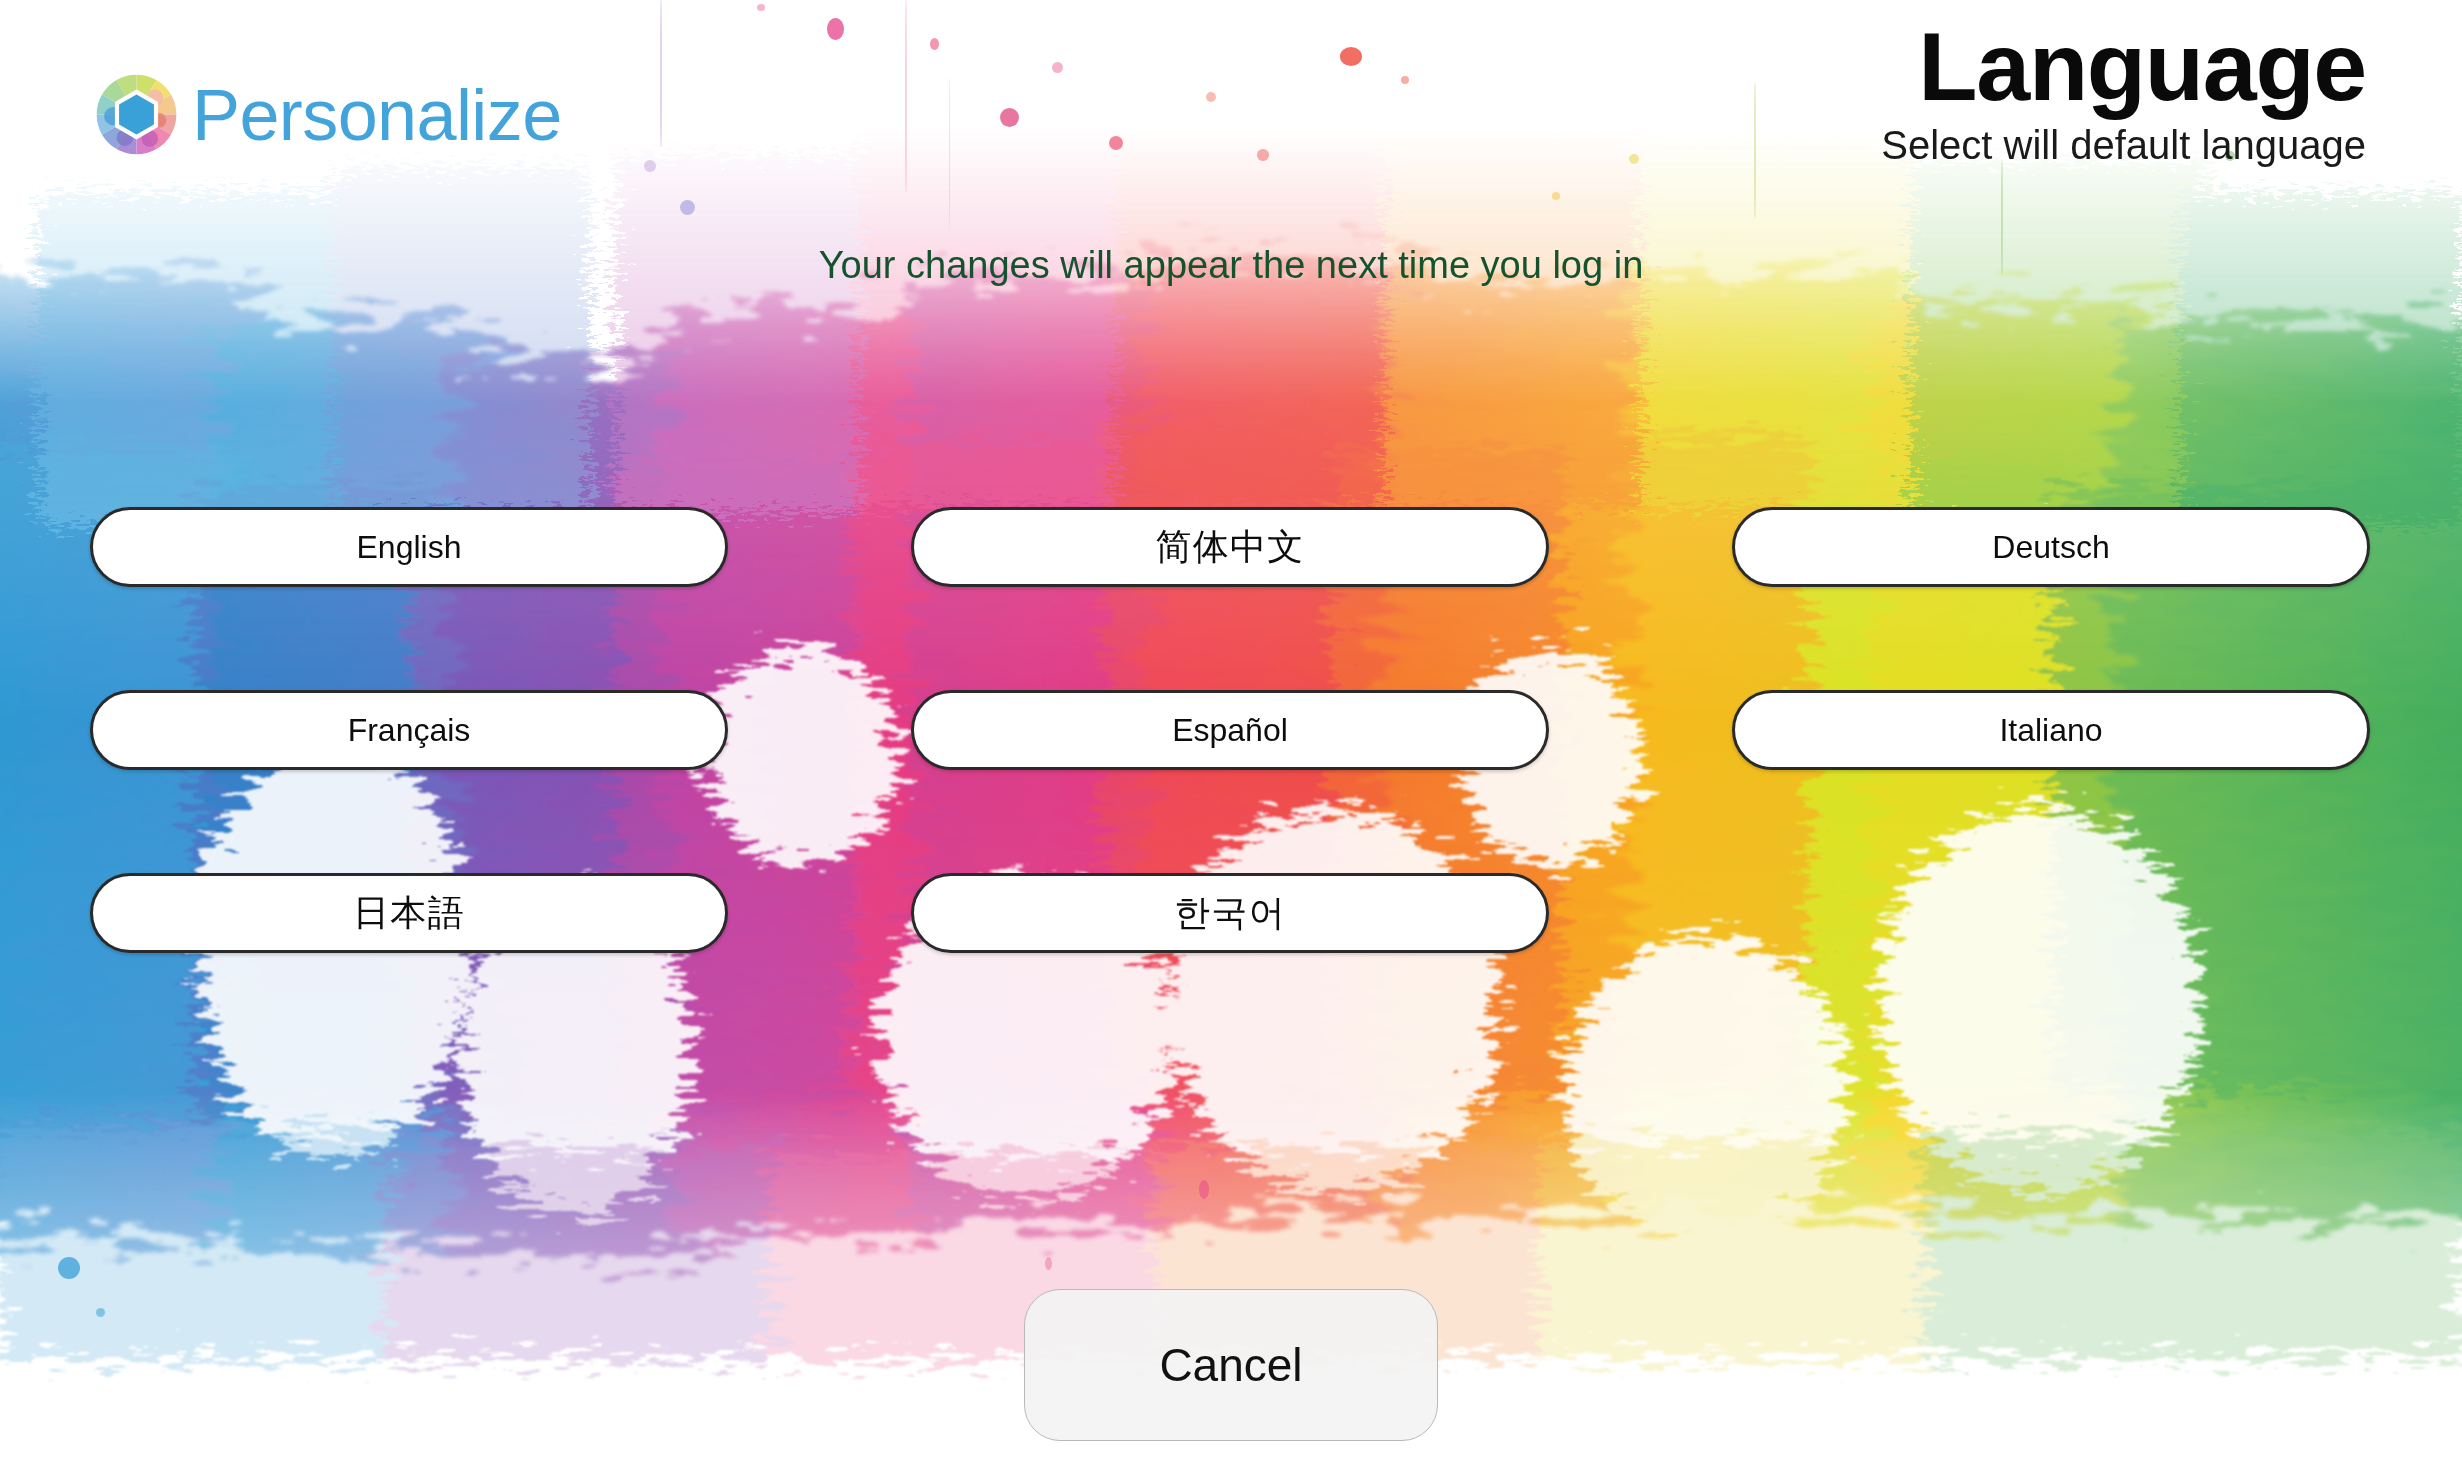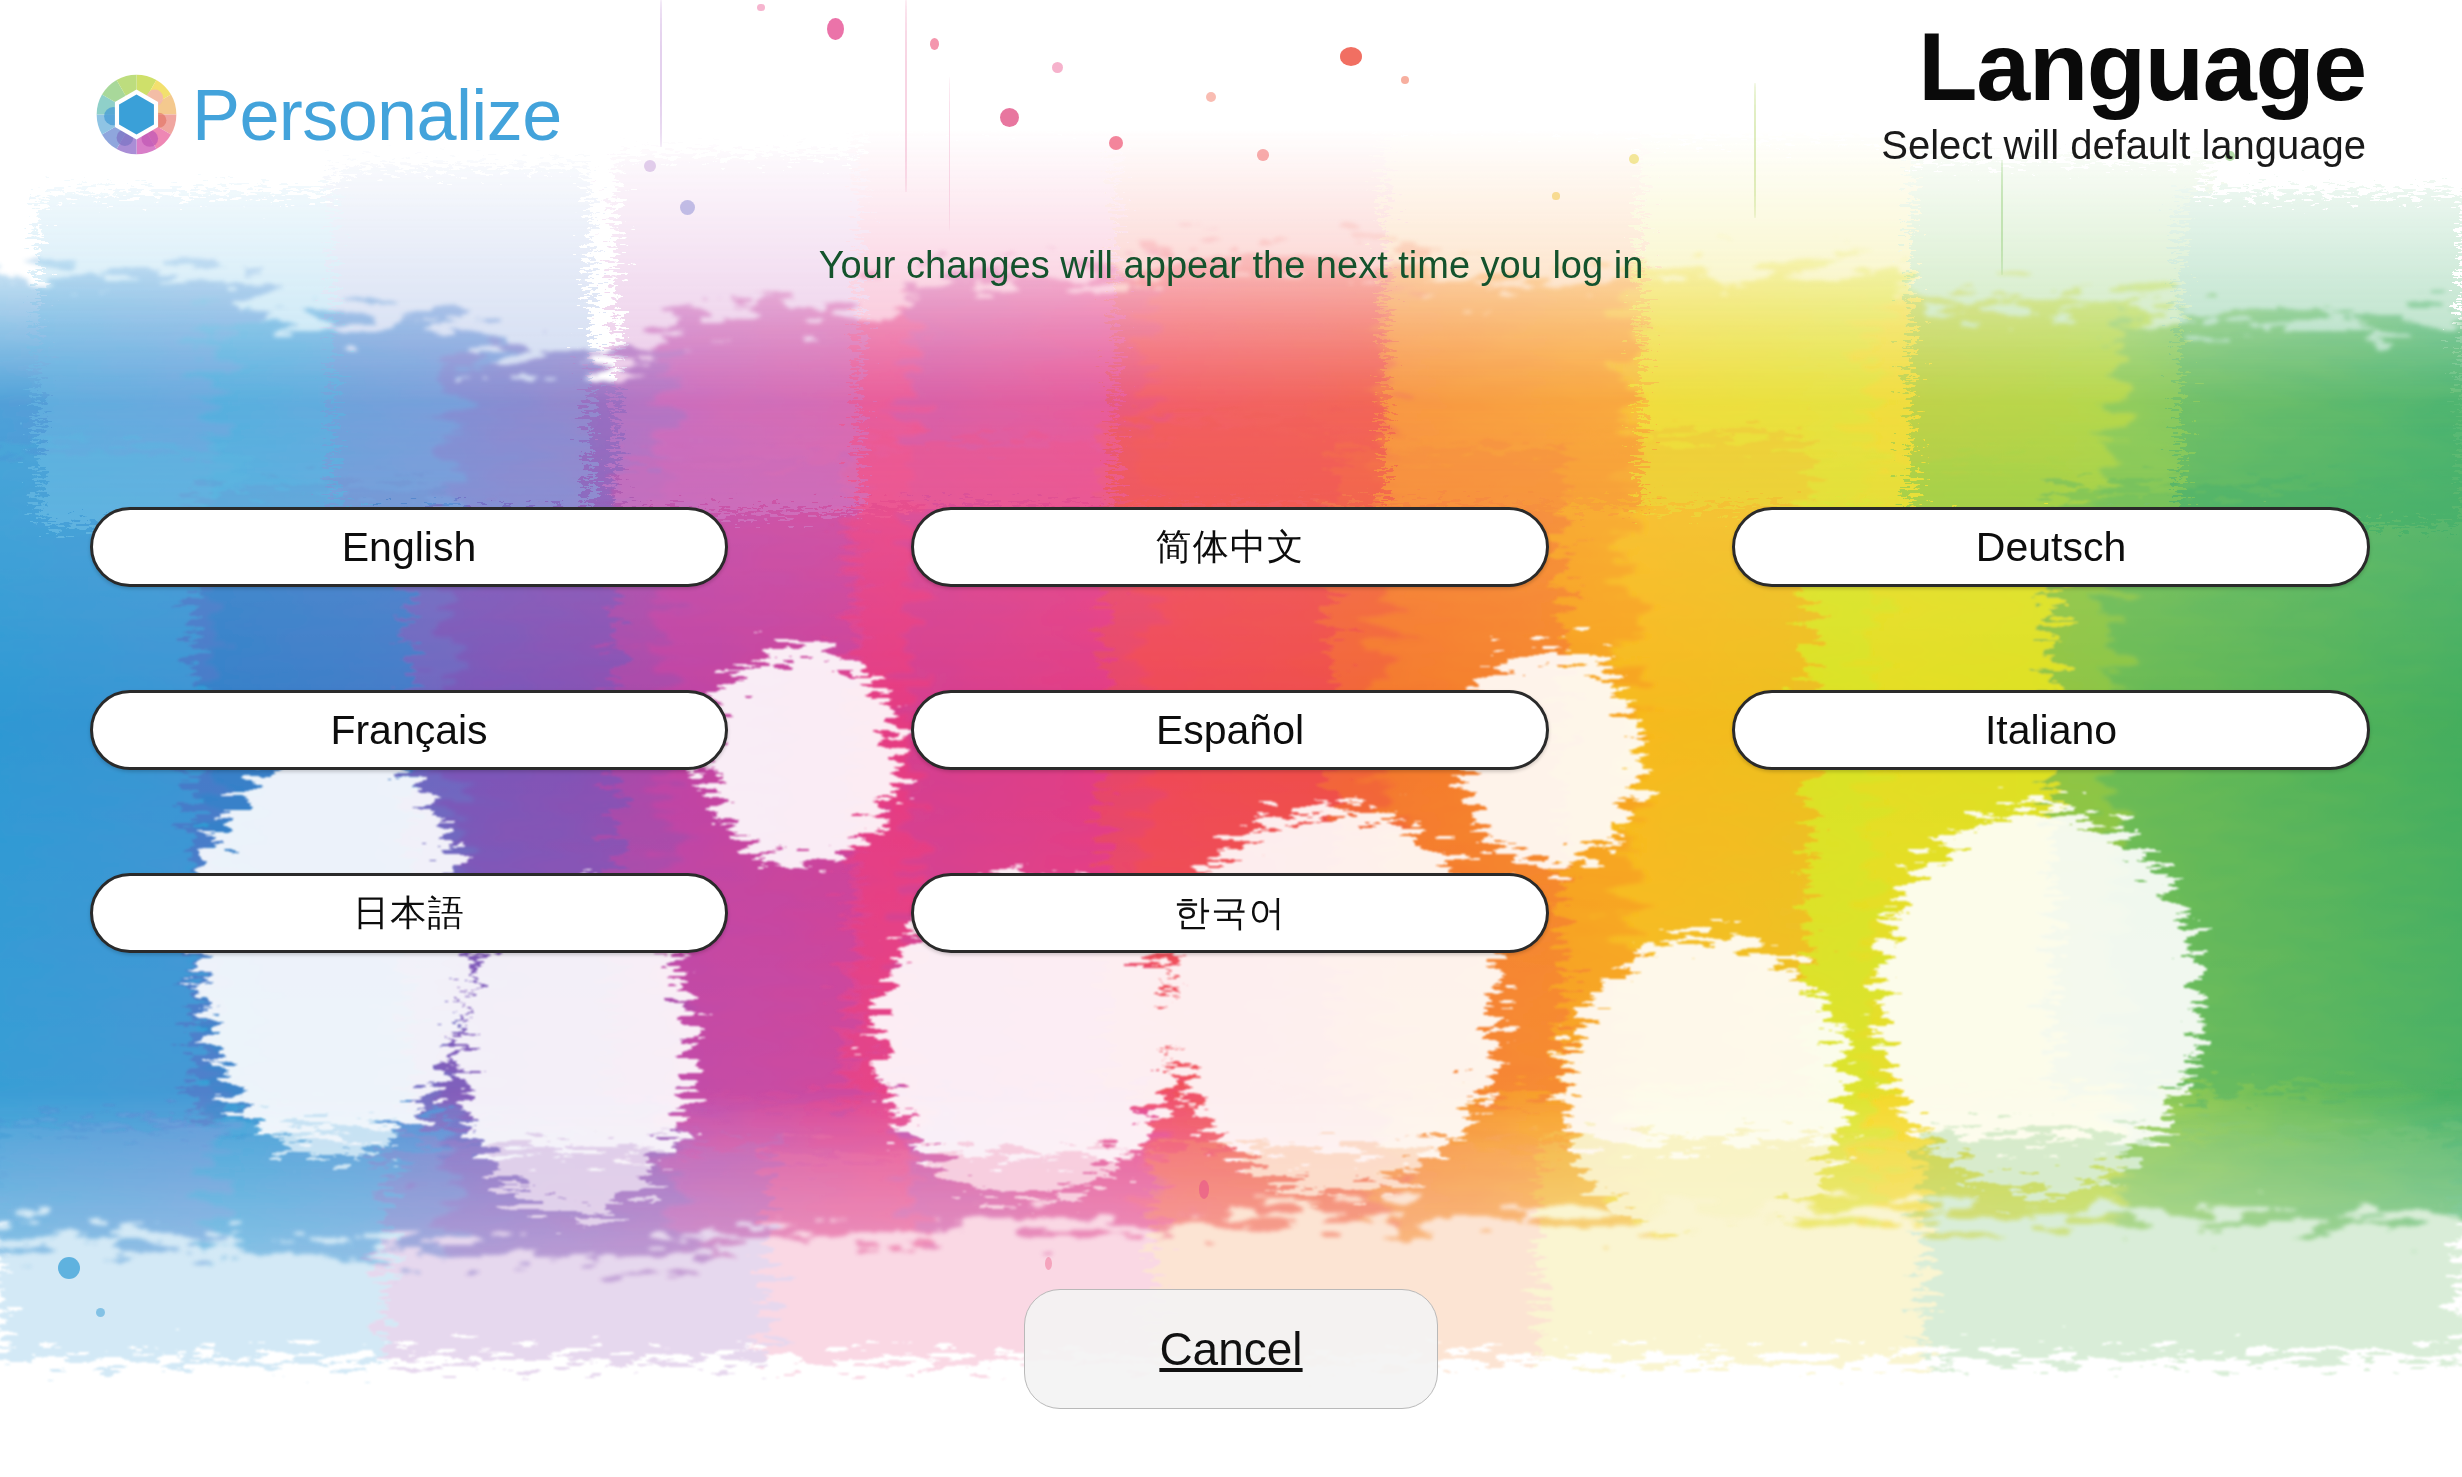--- a/index.html
+++ b/index.html
@@ -116,21 +116,21 @@
     column-gap: 183px;
     row-gap: 103px;
   }
   .lang-btn {
     height: 80px;
     border: 3.8px solid #2a2a2a;
     border-radius: 641px;
     background: #ffffff;
     color: #0d0d0d;
     font-family: "Liberation Sans", "DejaVu Sans", sans-serif;
-    font-size: 41px;
+    font-size: 32px;
     line-height: 1;
     display: flex;
     align-items: center;
     justify-content: center;
     padding: 0 13px;
     box-sizing: border-box;
     cursor: pointer;
     box-shadow: 0 1.9px 3.8px rgba(0,0,0,0.18);
     white-space: nowrap;
   }
@@ -140,33 +140,32 @@
   #cancel-row {
     position: absolute;
     left: 0; right: 0;
     top: 1289px;
     z-index: 6;
     display: flex;
     justify-content: center;
   }
   #cancel-button {
     width: 414px;
-    height: 120px;
+    height: 152px;
     border: 1.9px solid #b9b9b9;
     border-radius: 36px;
     background: rgba(243,243,243,0.92);
     color: #111111;
     font-family: "Liberation Sans", "DejaVu Sans", sans-serif;
     font-size: 46px;
     line-height: 1;
     display: flex;
     align-items: center;
     justify-content: center;
     cursor: pointer;
-    text-decoration: underline;
   }
 </style>
 </head>
 <body>
 
 <div id="bg-wrap">
   <svg id="bg-svg" viewBox="0 0 3840 2304" preserveAspectRatio="none">
     <defs>
       <filter id="wc" x="-20%" y="-20%" width="140%" height="140%">
         <feTurbulence type="fractalNoise" baseFrequency="0.012 0.05" numOctaves="5" seed="7" result="n"></feTurbulence>

